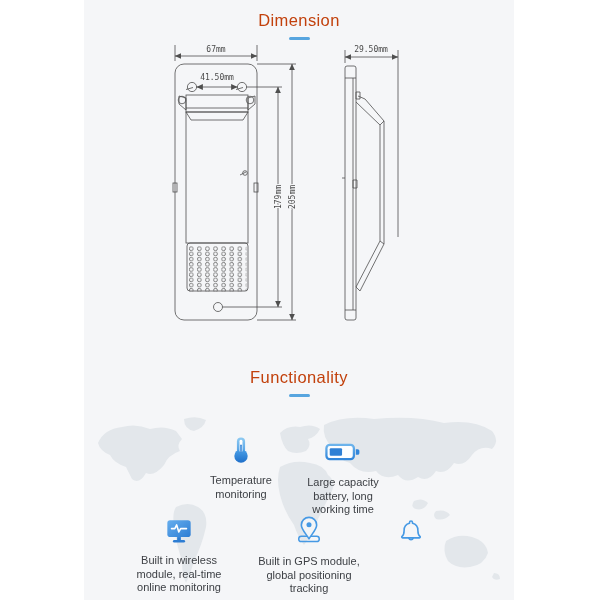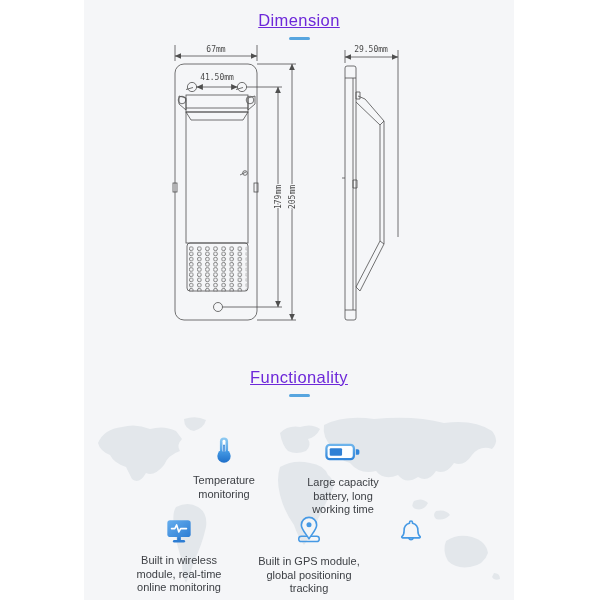--- a/index.html
+++ b/index.html
@@ -1,33 +1,33 @@
 <!DOCTYPE html>
 <html><head>
 <meta charset="utf-8">
 <style>
   html,body{margin:0;padding:0;}
   body{width:600px;height:600px;background:#ffffff;font-family:"Liberation Sans",sans-serif;}
   .canvas{position:relative;width:600px;height:600px;overflow:hidden;background:#ffffff;}
   .column{position:absolute;left:84px;top:0;width:430px;height:600px;background:#f5f6f8;}
-  .sec-title{margin:0;text-align:center;font-size:16.5px;font-weight:400;color:#6d28d9;letter-spacing:.4px;text-decoration:underline;}
+  .sec-title{margin:0;text-align:center;font-size:16.5px;font-weight:400;color:#c2410c;letter-spacing:.4px;}
   .underline{width:21px;height:3px;background:#57a5df;border-radius:2px;margin:7px auto 0;}
   .dim-section{position:absolute;top:0;left:0;width:430px;height:362px;}
   .dim-section .sec-title{padding-top:11px;}
   .drawing{position:absolute;top:0;left:0;}
   .drawing text{font-family:"DejaVu Sans Mono",monospace;font-size:8px;fill:#4a4a4a;
     paint-order:stroke;stroke:#f5f6f8;stroke-width:2.5px;}
   .func-head{position:absolute;top:362px;left:0;width:430px;}
   .func-head .sec-title{padding-top:6px;}
   .map-area{position:absolute;top:415px;left:0;width:430px;height:185px;}
   .map-svg{position:absolute;top:0;left:0;}
   .feature{position:absolute;display:flex;flex-direction:column;align-items:center;gap:5px;
     transform:translateX(-50%);}
   .feature .label{font-size:11px;line-height:13.5px;color:#3d4045;text-align:center;}
-  .f0{left:140px;top:20px;width:110px;justify-content:space-between;}
+  .f0{left:157px;top:20px;width:110px;justify-content:space-between;}
   .f1{left:259px;top:26px;width:88px;}
   .f1 .label{margin-top:4px;}
   .f2{left:95px;top:102px;width:100px;}
   .f3{left:225px;top:99px;width:104px;}
   .f4{left:327px;top:101px;width:112px;}
 </style>
 </head>
 <body>
 
 <div class="canvas">

